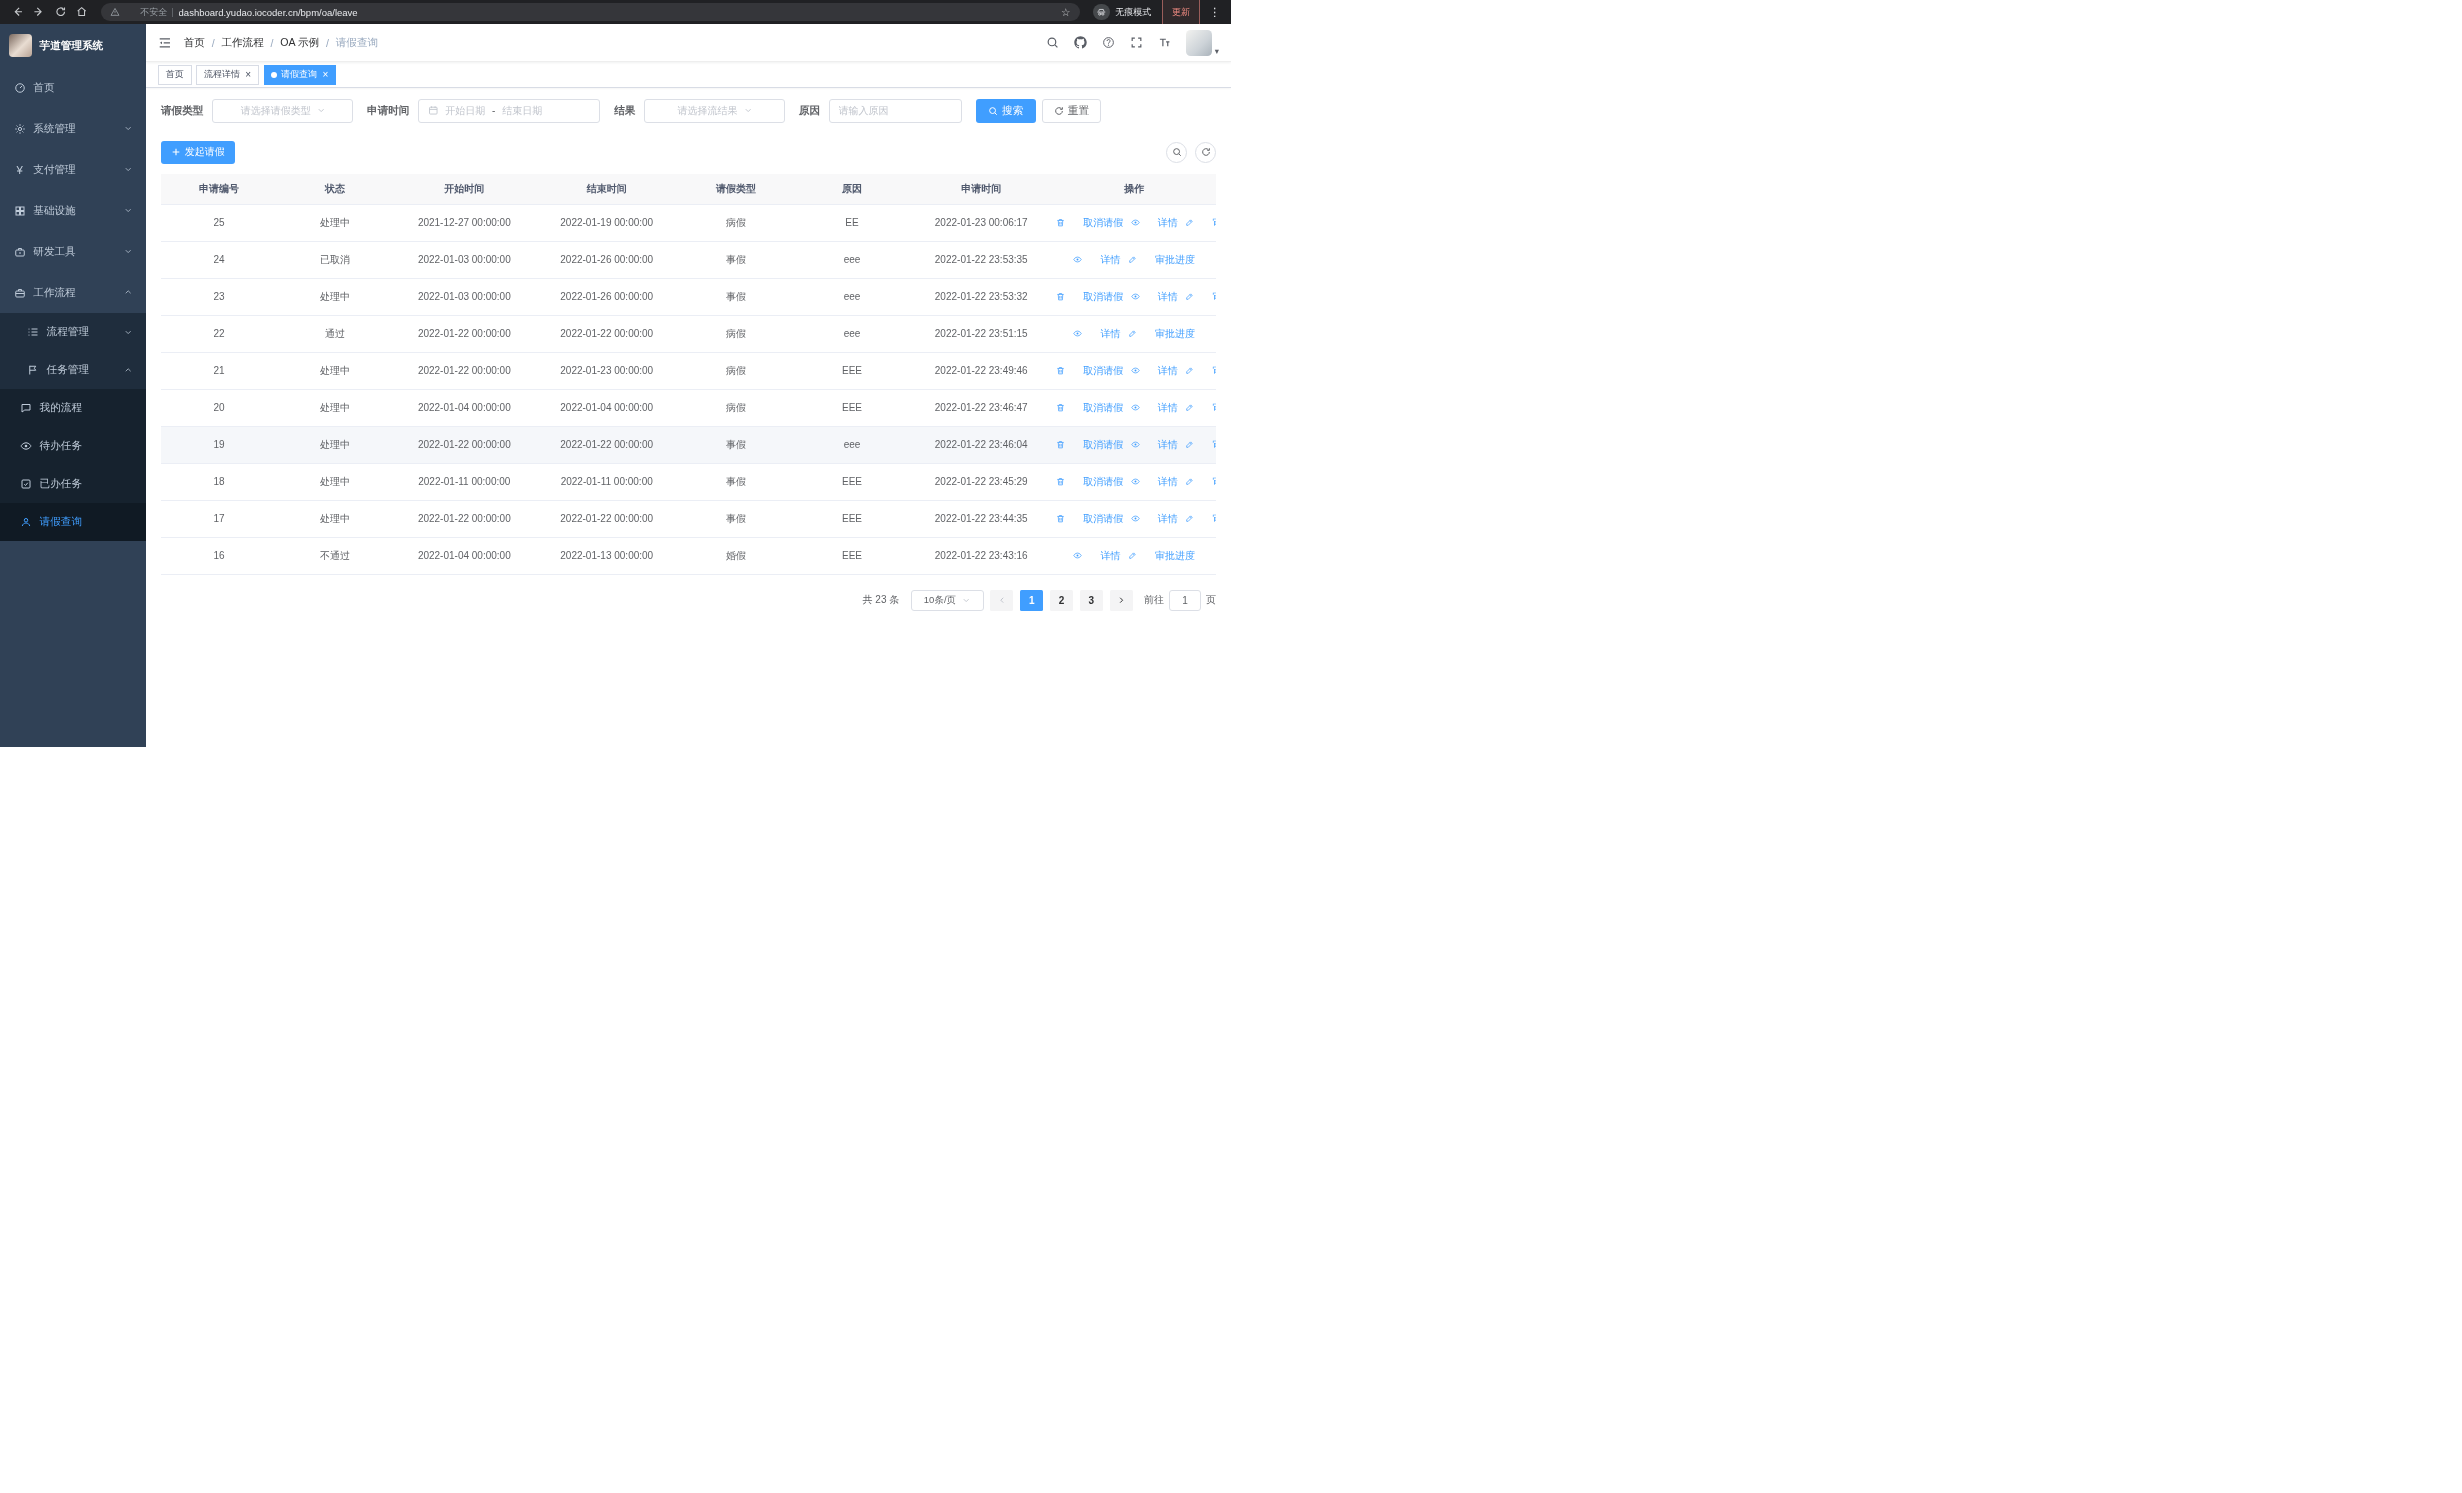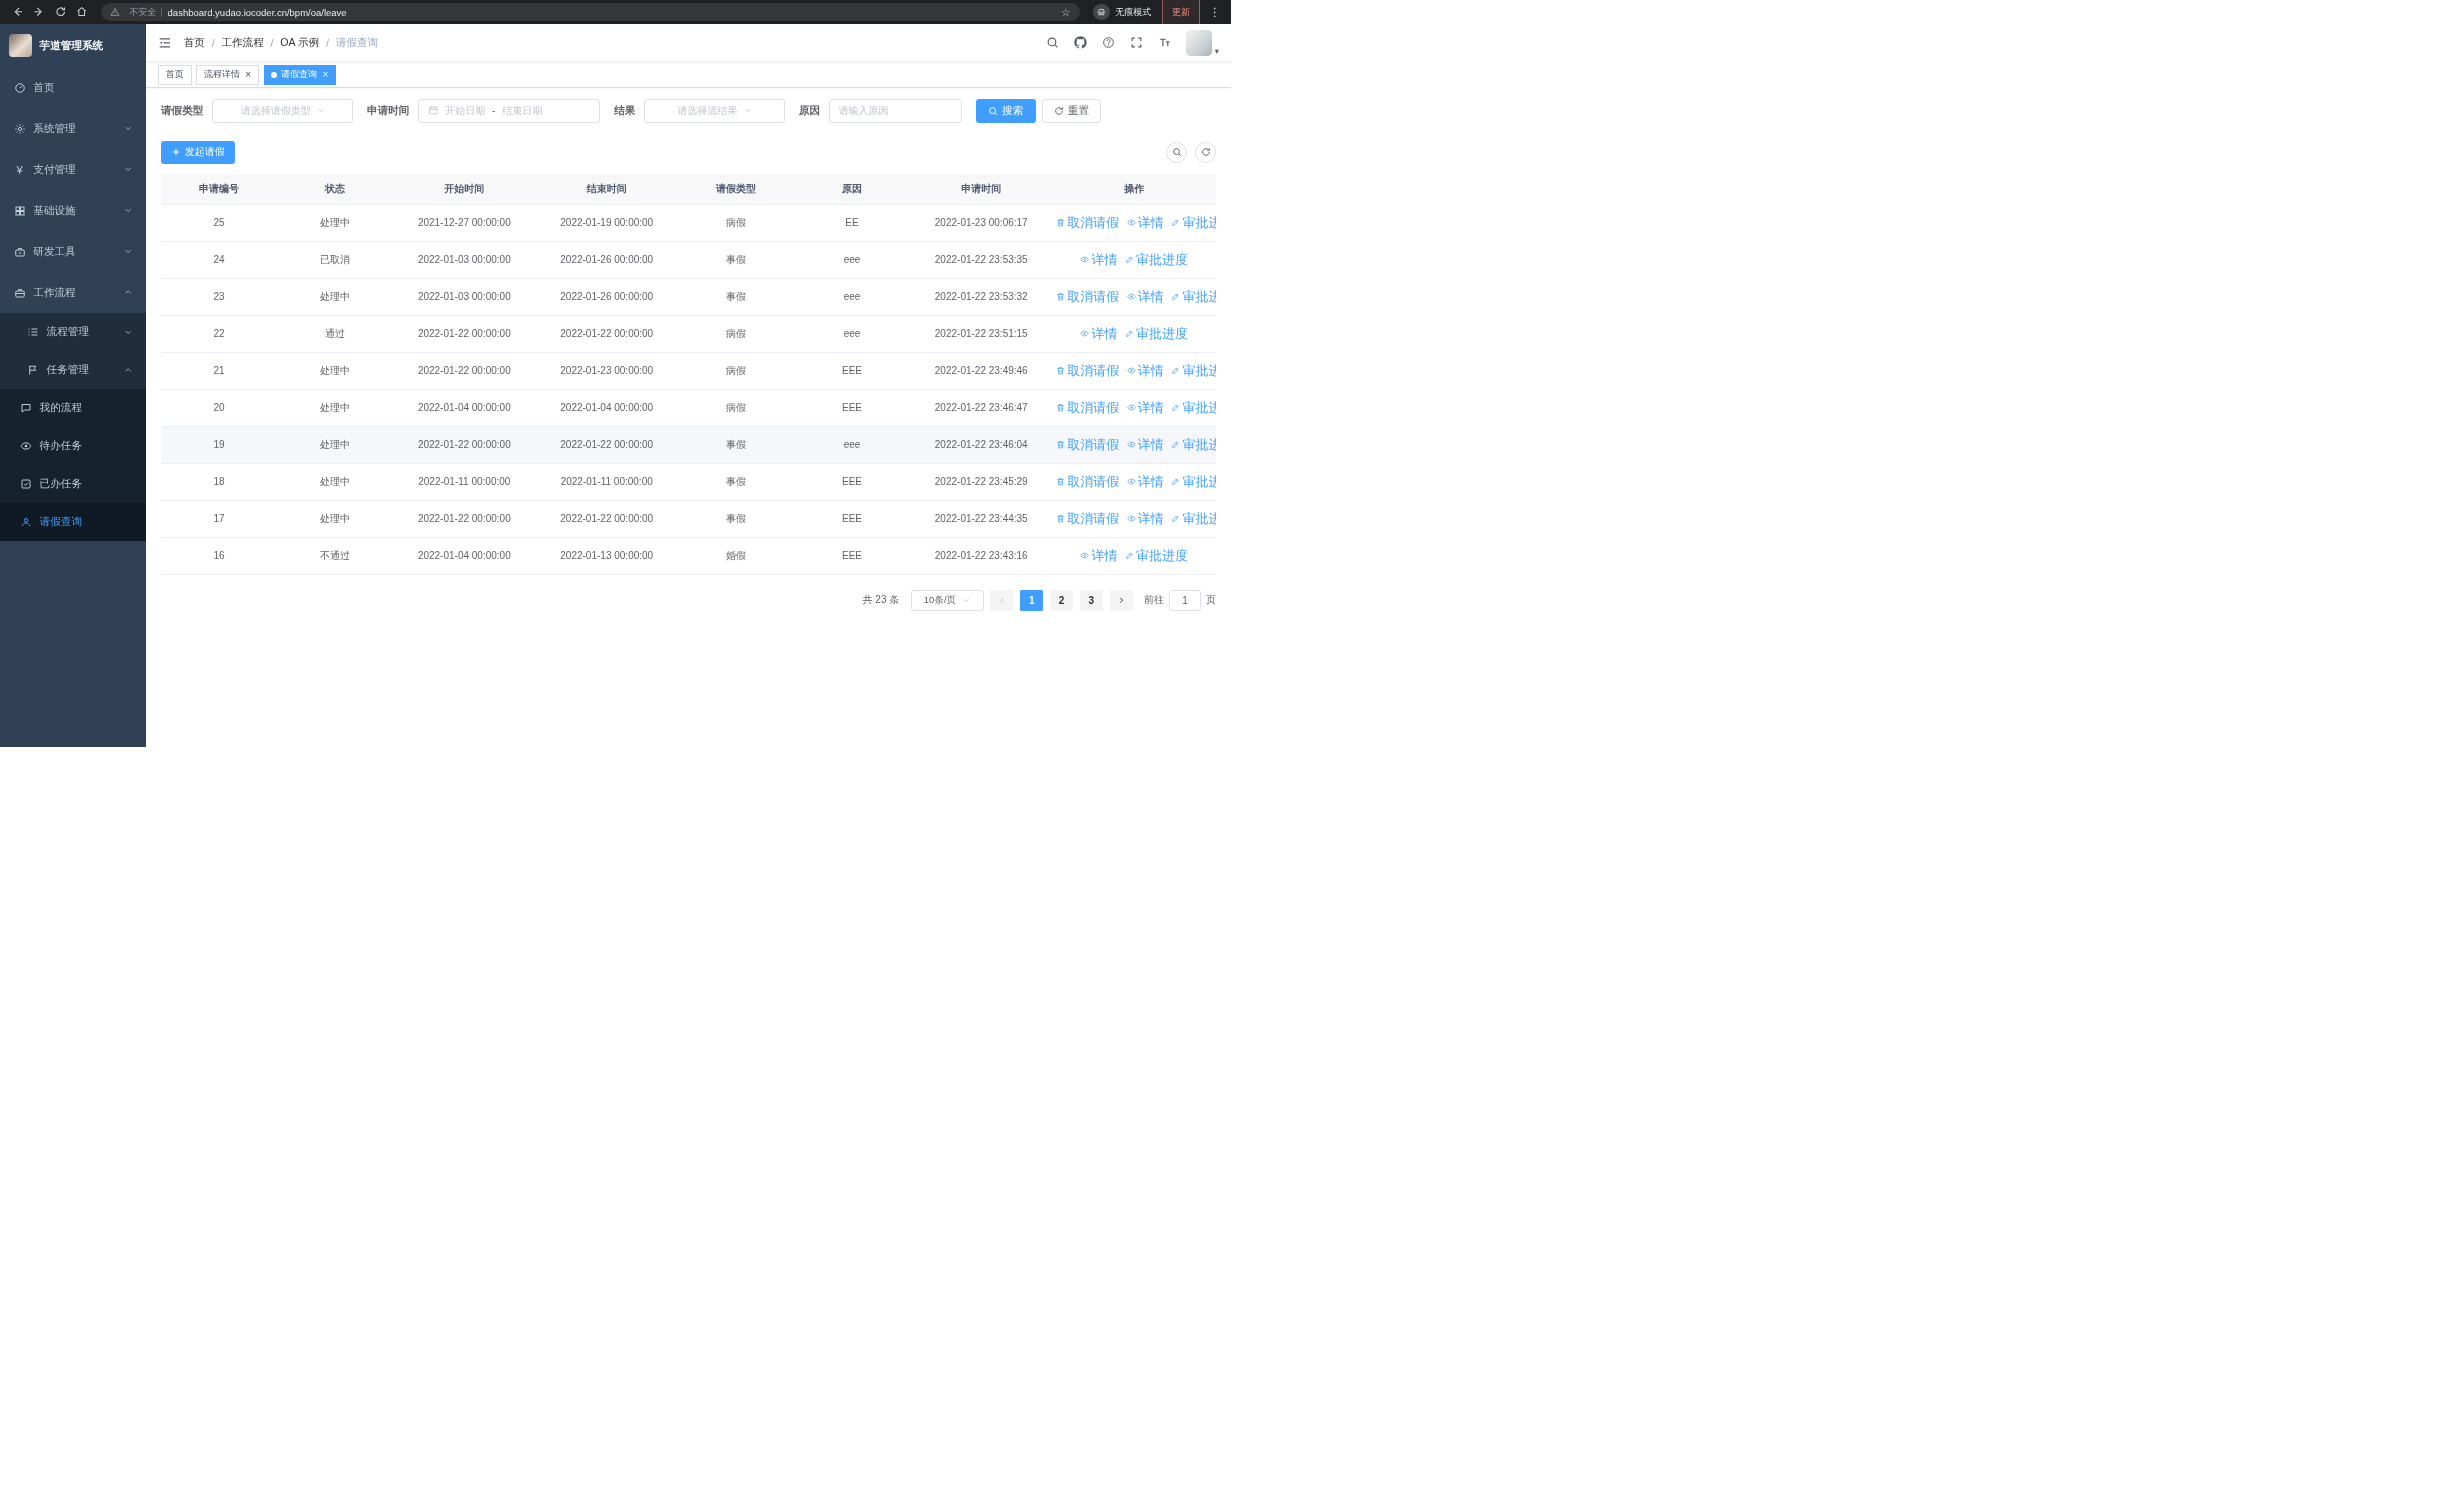--- a/index.html
+++ b/index.html
@@ -6,21 +6,21 @@
 html,body{width:1231px;height:747px}
 body{font-family:"Liberation Sans","DejaVu Sans",sans-serif;background:#fff;overflow:hidden;font-size:10.6px}
 svg{display:block}
 .app{width:1231px;height:747px;display:flex;flex-direction:column}
 
 
 .browser-bar{height:24px;background:#202124;display:flex;align-items:center;padding:0 7.6px;gap:1.5px;flex:0 0 auto}
 .nav-ic{width:20px;height:20px;border-radius:50%;display:flex;align-items:center;justify-content:center;color:#c6c9cc;cursor:pointer}
 .nav-ic svg{width:11.4px;height:11.4px}
 .omnibox{flex:1;height:17.5px;background:#35363a;border-radius:9px;margin:0 7.6px;display:flex;align-items:center;padding:0 9px;gap:5.3px;font-size:9px;color:#9aa0a6;cursor:text}
-.omni-sec{display:flex;align-items:center;gap:9px;color:#9aa0a6}
+.omni-sec{display:flex;align-items:center;gap:20px;color:#9aa0a6}
 .omni-sec svg{width:10px;height:10px}
 .omni-div{width:0.8px;height:9px;background:#5f6368}
 .omni-url{color:#e8eaed;font-size:9.5px;flex:1;white-space:nowrap;overflow:hidden}
 .omni-star{color:#c6c9cc;font-size:10.6px;cursor:pointer}
 .incog{display:flex;align-items:center;gap:5.3px;color:#e8eaed;font-size:9px;padding:0 4.6px;white-space:nowrap}
 .incog-ic{width:16.7px;height:16.7px;border-radius:50%;background:#45484b;display:flex;align-items:center;justify-content:center}
 .incog-ic svg{width:10.6px;height:10.6px;color:#e8eaed}
 .update-pill{margin:0 4.6px;padding:17px 9px;border-radius:10px;border:0.8px solid rgba(242,139,130,.55);background:rgba(242,139,130,.08);color:#f28b82;font-size:9px;white-space:nowrap;cursor:pointer}
 .menu-dots{color:#e8eaed;font-size:11.4px;padding:0 3px;cursor:pointer}
 
@@ -104,21 +104,21 @@
 tbody tr{background:#fff}
 tbody tr.hoverrow{background:#f5f7fa}
 th:nth-child(1),td:nth-child(1){width:11%}
 th:nth-child(2),td:nth-child(2){width:11%}
 th:nth-child(3),td:nth-child(3){width:13.5%}
 th:nth-child(4),td:nth-child(4){width:13.5%}
 th:nth-child(5),td:nth-child(5){width:11%}
 th:nth-child(6),td:nth-child(6){width:11%}
 th:nth-child(7),td:nth-child(7){width:13.5%}
 th:nth-child(8),td:nth-child(8){width:15.5%}
-.op-link{display:inline-flex;align-items:center;gap:2px;color:#409eff;font-size:13px;margin:0 3.8px;cursor:pointer;text-decoration:none}
+.op-link{display:inline-flex;align-items:center;gap:18px;color:#409eff;font-size:10px;margin:0 3.8px;cursor:pointer;text-decoration:none}
 .op-link svg{width:9px;height:9px}
 
 
 .pagination{display:flex;align-items:center;justify-content:flex-end;margin-top:15px;font-size:10px;color:#606266;gap:6.8px}
 .ptotal{font-weight:normal;margin-right:4.6px;white-space:nowrap}
 .psize{width:73px;height:21px;padding:0 6.8px;font-size:9.5px;color:#606266}
 .pbtn{min-width:23px;height:21px;background:#f4f4f5;border:none;border-radius:1.5px;color:#303133;font-size:10px;display:flex;align-items:center;justify-content:center;cursor:pointer;font-family:inherit;font-weight:bold}
 .pbtn.active{background:#409eff;color:#fff}
 .pbtn.nav svg{width:8.4px;height:8.4px}
 .pbtn.disabled{color:#c0c4cc;cursor:default}

